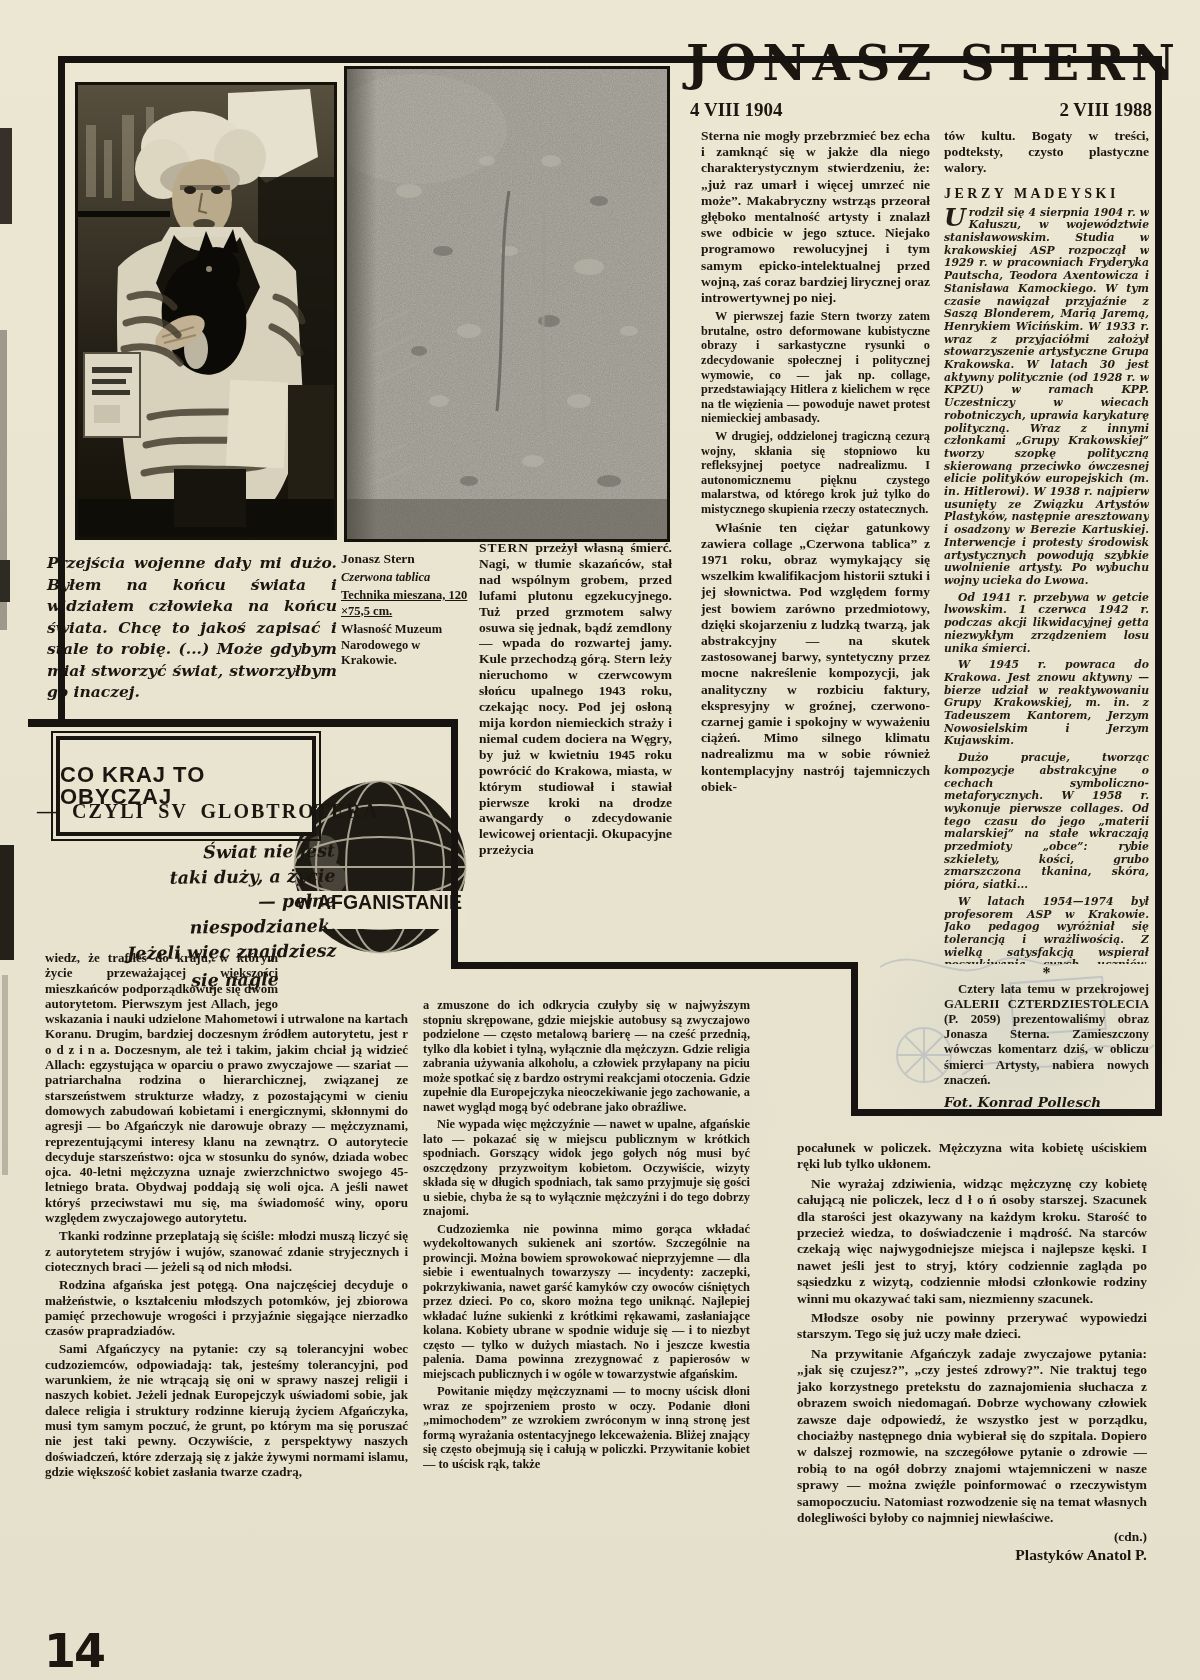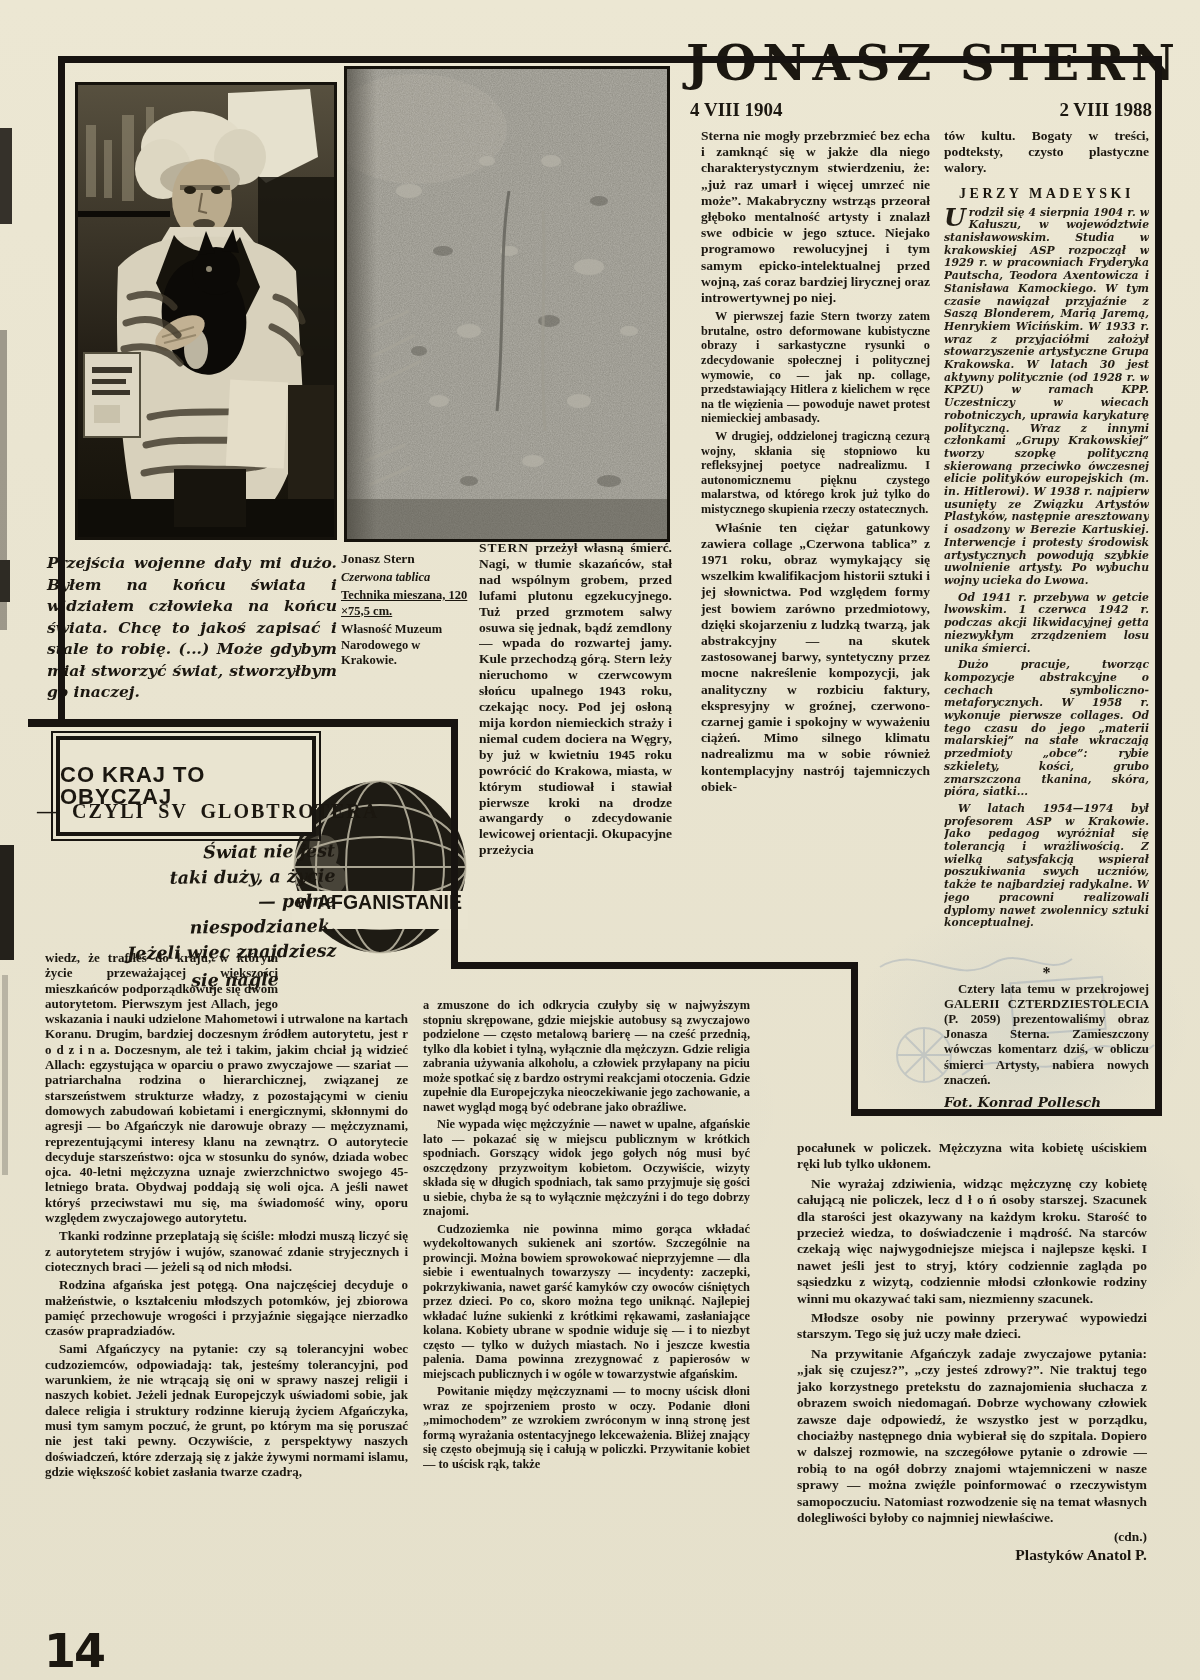--- a/index.html
+++ b/index.html
@@ -33,21 +33,21 @@
   #art-caption .tech{margin-bottom:3px;text-decoration:underline;}
 
   
   #lead-col{left:479px;top:540px;width:193px;height:396px;font:700 13.5px/15.9px "Liberation Serif",serif;}
   #lead-col .lead-word{font-weight:900;letter-spacing:1px;}
   #col1{left:701px;top:128px;width:229px;height:822px;}
   .sz-a{font:600 13.5px/16.2px "Liberation Serif",serif;}
   .sz-b{font:700 12.3px/14.6px "Liberation Serif",serif;}
   #col2{left:944px;top:128px;width:205px;height:982px;display:flex;flex-direction:column;}
   #col2 .intro{font:600 13.5px/16.2px "Liberation Serif",serif;}
-  #author{font:900 14px/1 "Liberation Serif",serif;letter-spacing:3.5px;margin:7px 0 6px;white-space:nowrap;text-align:center;}
+  #author{font:900 14px/1 "Liberation Serif",serif;letter-spacing:3.5px;margin:7px 0 6px;white-space:nowrap;}
   #bio{flex:1 1 auto;overflow:hidden;font:italic 600 10.8px/12.7px "DejaVu Serif",serif;color:#221d14;}
   #bio p{margin-bottom:4px;}
   .dropcap{float:left;font:italic 800 25px/21px "DejaVu Serif",serif;padding-right:3px;}
   #star{text-align:center;font:900 16px/14px "Liberation Serif",serif;margin:2px 0;}
   #footnote{font:700 12.8px/15.2px "Liberation Serif",serif;text-indent:14px;}
   #credit{font:italic 700 13.5px/16px "DejaVu Serif",serif;margin-top:3px;}
 
   
   #kicker-box{left:56px;top:736px;width:252px;padding:24px 0;border:4px solid #181510;
               outline:2px solid #181510;outline-offset:3px;text-align:left;
@@ -258,20 +258,21 @@
     <p class="sz-b ind">W drugiej, oddzielonej tragiczną cezurą wojny, skłania się stopniowo ku refleksyjnej poetyce nadrealizmu. I autonomicznemu pięknu czystego malarstwa, od którego krok już tylko do mistycznego skupienia rzeczy ostatecznych.</p>
     <p class="sz-a ind">Właśnie ten ciężar gatunkowy zawiera collage „Czerwona tablica” z 1971 roku, obraz wymykający się wszelkim kwalifikacjom historii sztuki i jej słownictwa. Pod względem formy jest bowiem zarówno przedmiotowy, dzięki skojarzeniu z ludzką twarzą, jak abstrakcyjny — na skutek zastosowanej barwy, syntetyczny przez mocne nakreślenie kompozycji, jak analityczny w rozbiciu faktury, ekspresyjny w groźnej, czerwono-czarnej gamie i spokojny w wyważeniu ciążeń. Mimo silnego klimatu nadrealizmu ma w sobie również kontemplacyjny nastrój tajemniczych obiek-</p>
   </div>
 
   <div id="col2" class="colbox">
     <p class="intro justify noind">tów kultu. Bogaty w treści, podteksty, czysto plastyczne walory.</p>
     <div id="author">JERZY MADEYSKI</div>
     <div id="bio" class="justify">
       <p class="noind"><span class="dropcap">U</span><span>rodził się 4 sierpnia 1904 r. w Kałuszu, w województwie stanisławowskim. Studia w krakowskiej ASP rozpoczął w 1929 r. w pracowniach Fryderyka Pautscha, Teodora Axentowicza i Stanisława Kamockiego. W tym czasie nawiązał przyjaźnie z Saszą Blonderem, Marią Jaremą, Henrykiem Wicińskim. W 1933 r. wraz z przyjaciółmi założył stowarzyszenie artystyczne Grupa Krakowska. W latach 30 jest aktywny politycznie (od 1928 r. w KPZU) w ramach KPP. Uczestniczy w wiecach robotniczych, uprawia karykaturę polityczną. Wraz z innymi członkami „Grupy Krakowskiej” tworzy szopkę polityczną skierowaną przeciwko ówczesnej elicie polityków europejskich (m. in. Hitlerowi). W 1938 r. najpierw usunięty ze Związku Artystów Plastyków, następnie aresztowany i osadzony w Berezie Kartuskiej. Interwencje i protesty środowisk artystycznych powodują szybkie uwolnienie artysty. Po wybuchu wojny ucieka do Lwowa.</span></p>
       <p class="ind">Od 1941 r. przebywa w getcie lwowskim. 1 czerwca 1942 r. podczas akcji likwidacyjnej getta niezwykłym zrządzeniem losu unika śmierci.</p>
+      <p class="ind">W 1945 r. powraca do Krakowa. Jest znowu aktywny — bierze udział w reaktywowaniu Grupy Krakowskiej, m. in. z Tadeuszem Kantorem, Jerzym Nowosielskim i Jerzym Kujawskim.</p>
       <p class="ind">Dużo pracuje, tworząc kompozycje abstrakcyjne o cechach symboliczno-metaforycznych. W 1958 r. wykonuje pierwsze collages. Od tego czasu do jego „materii malarskiej” na stałe wkraczają przedmioty „obce”: rybie szkielety, kości, grubo zmarszczona tkanina, skóra, pióra, siatki...</p>
       <p class="ind">W latach 1954—1974 był profesorem ASP w Krakowie. Jako pedagog wyróżniał się tolerancją i wrażliwością. Z wielką satysfakcją wspierał poszukiwania swych uczniów, także te najbardziej radykalne. W jego pracowni realizowali dyplomy nawet zwolennicy sztuki konceptualnej.</p>
     </div>
     <div id="star">*</div>
     <p id="footnote" class="justify">Cztery lata temu w przekrojowej GALERII CZTERDZIESTOLECIA (P. 2059) prezentowaliśmy obraz Jonasza Sterna. Zamieszczony wówczas komentarz dziś, w obliczu śmierci Artysty, nabiera nowych znaczeń.</p>
     <div id="credit">Fot. Konrad Pollesch</div>
   </div>
 
   <div id="kicker-box" class="abs">
     <span>CO KRAJ TO OBYCZAJ</span>

